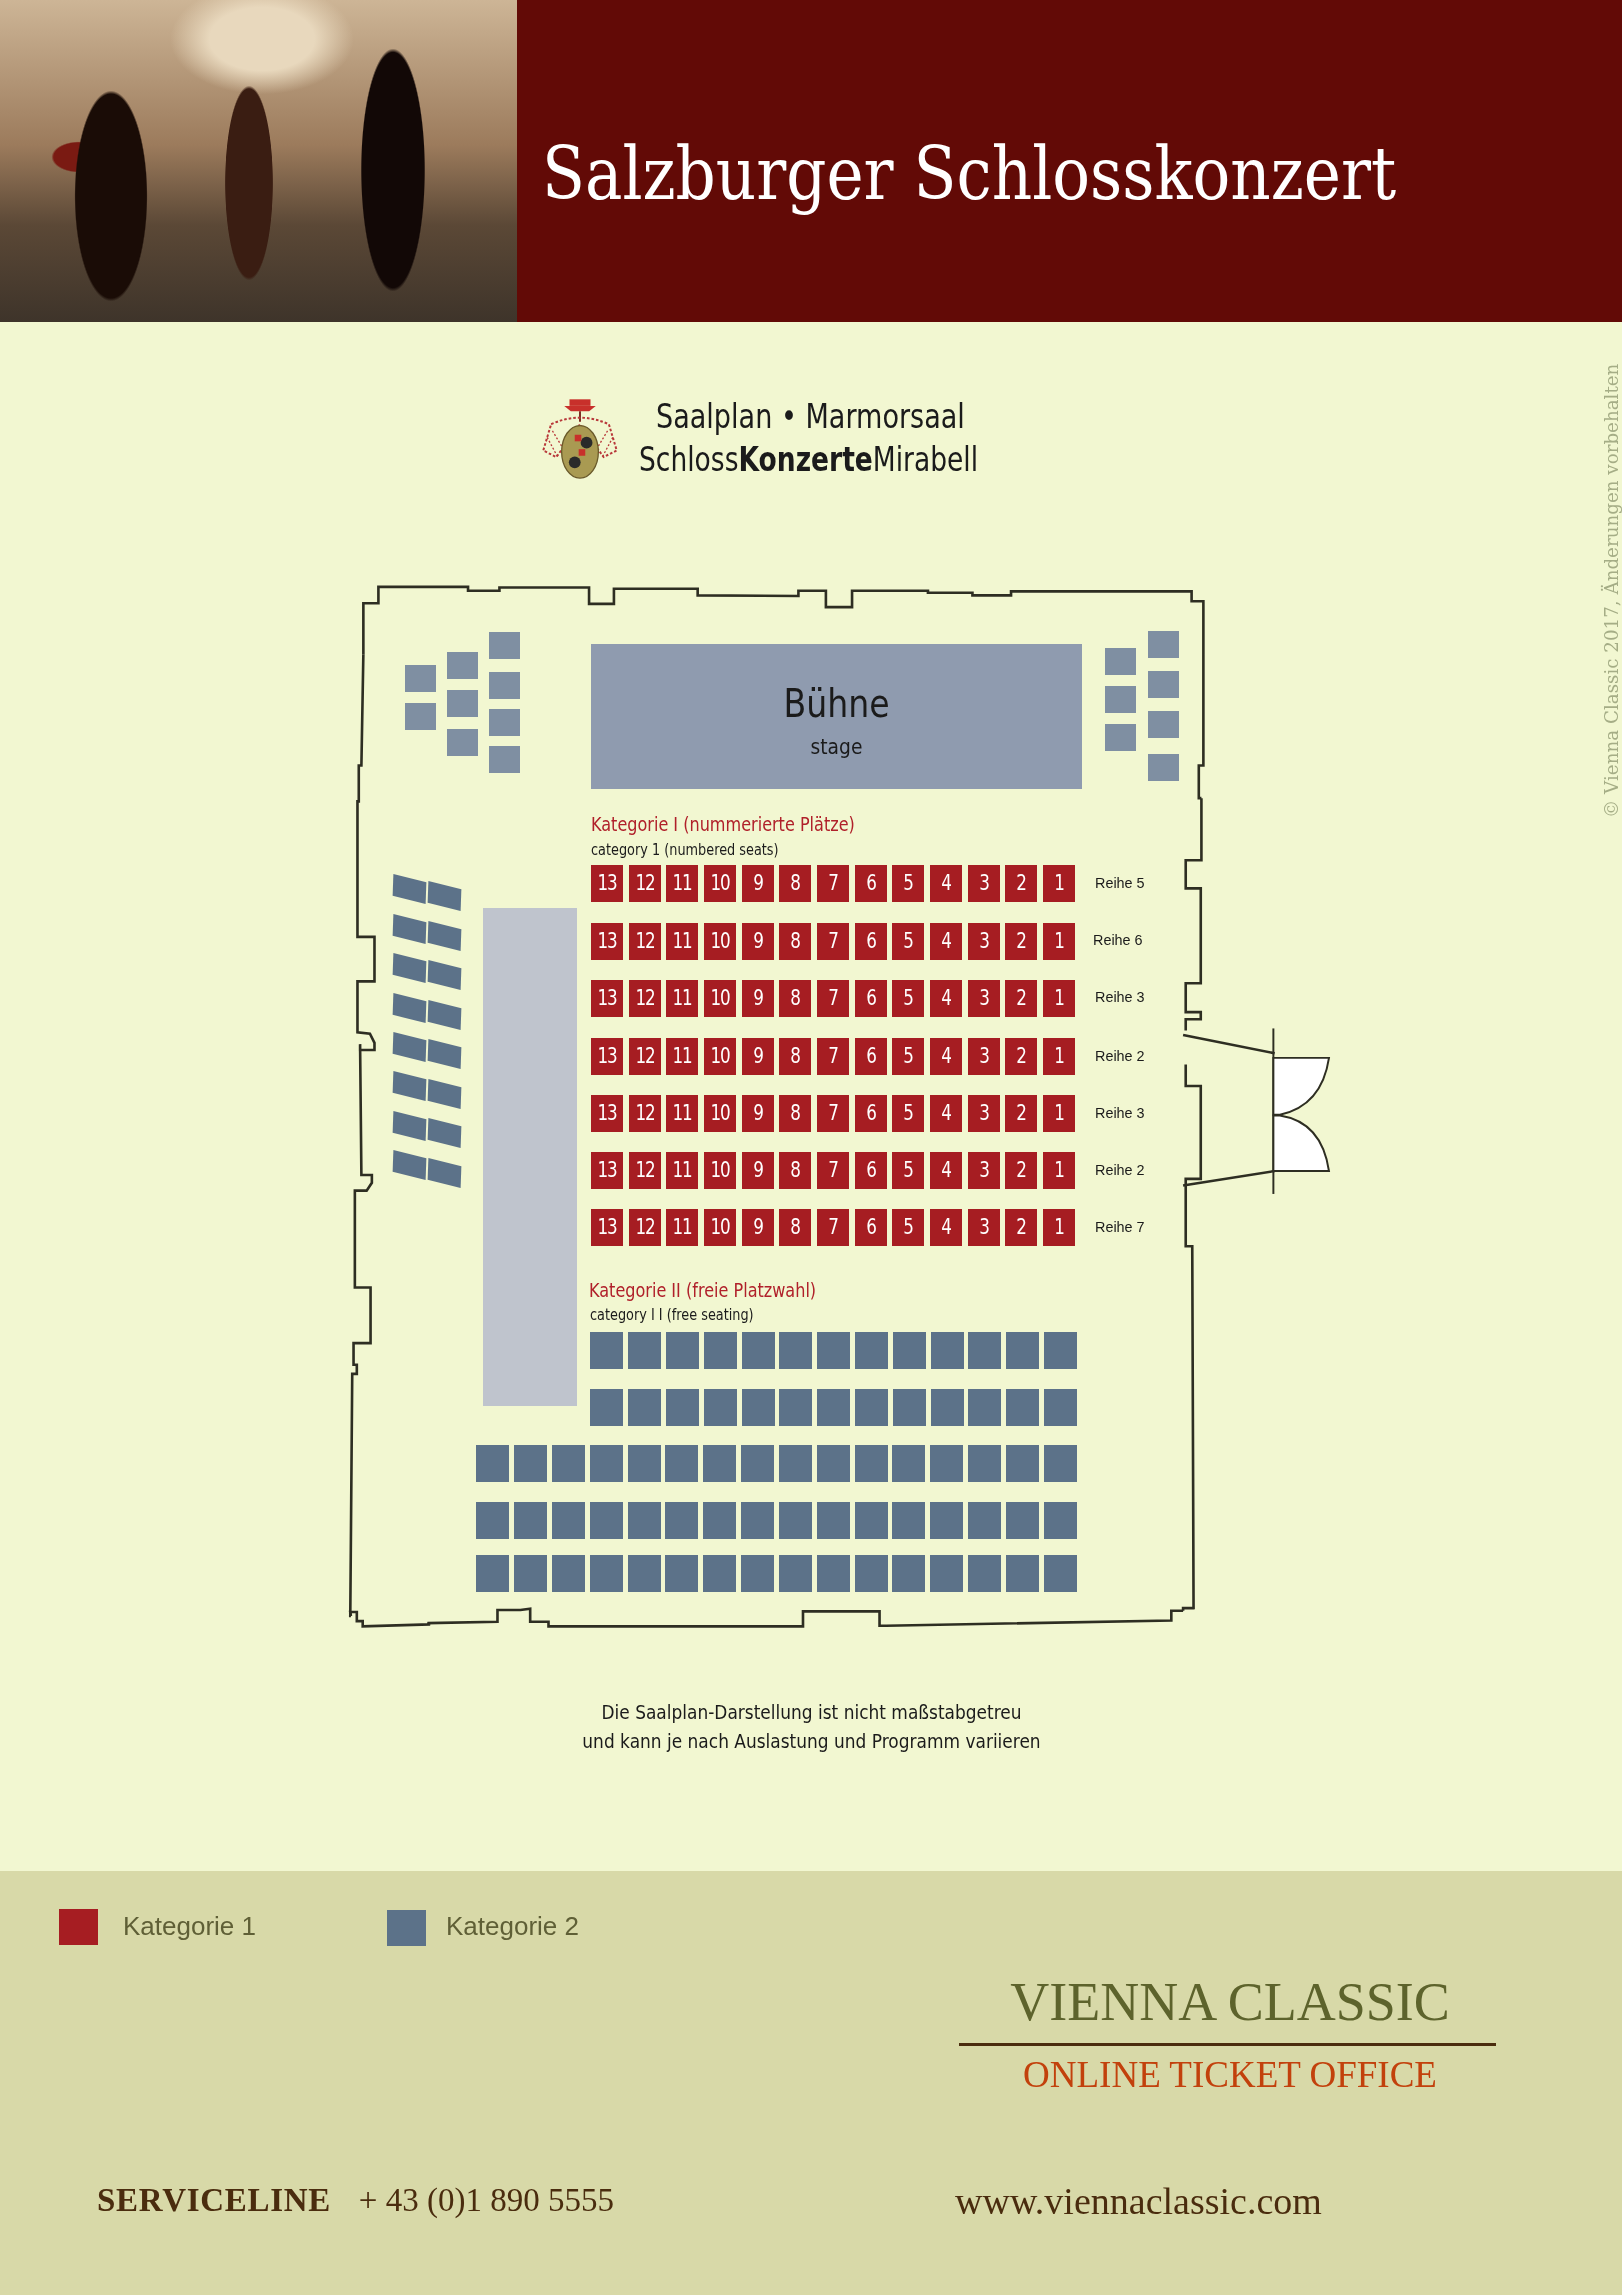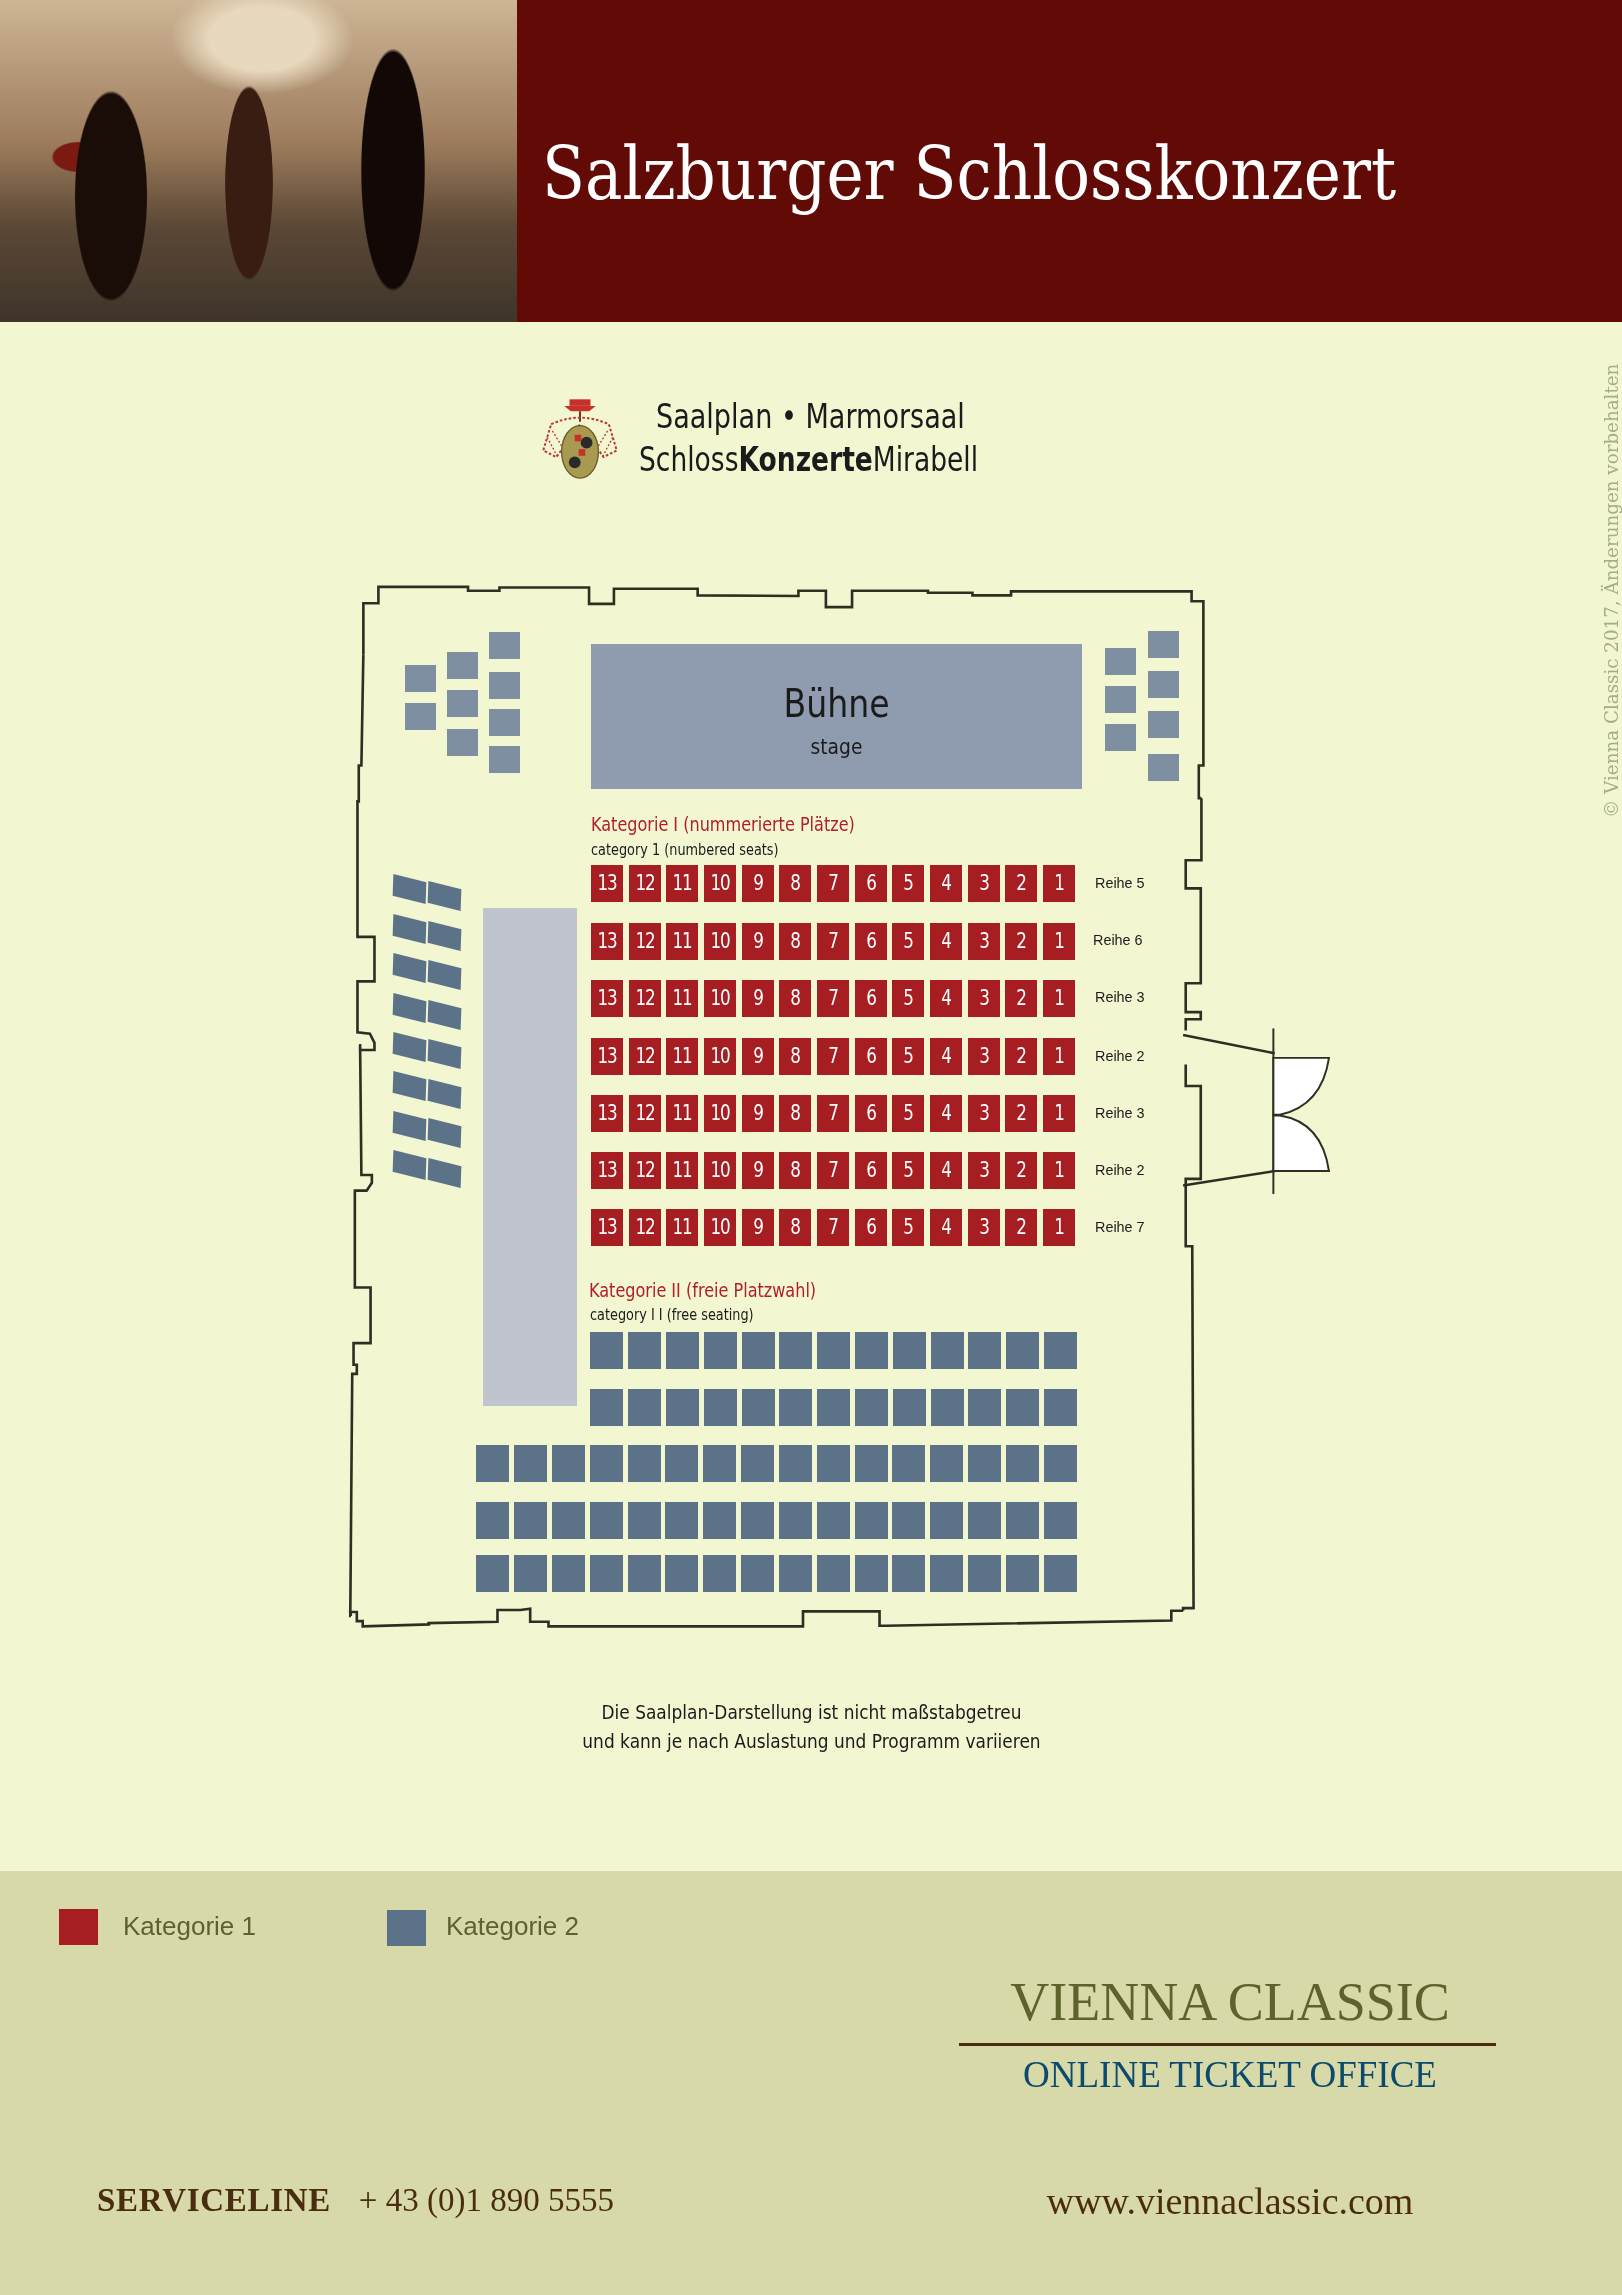--- a/index.html
+++ b/index.html
@@ -94,28 +94,28 @@
   .legend-swatch { position: absolute; width: 39px; height: 36px; }
   .legend-label { position: absolute; font-family: "Liberation Sans", sans-serif; font-size: 26px; color: #5f5f36; white-space: nowrap; }
 
   #brand-name {
     left: 955px; top: 1971px; width: 550px; text-align: center;
     font-family: "Liberation Serif", serif; font-size: 54px; color: #5d632c; white-space: nowrap;
   }
   #brand-rule { left: 959px; top: 2043px; width: 537px; height: 3.3px; background: #4a2c0e; }
   #brand-sub {
     left: 955px; top: 2053px; width: 550px; text-align: center;
-    font-family: "Liberation Serif", serif; font-size: 37px; color: #0c4a6e; white-space: nowrap;
+    font-family: "Liberation Serif", serif; font-size: 37px; color: #c2410c; white-space: nowrap;
   }
   #serviceline {
     left: 97px; top: 2182px; font-family: "Liberation Serif", serif; font-size: 33px; color: #4a2c0e; white-space: nowrap;
   }
   #serviceline .label { font-weight: bold; letter-spacing: 0.7px; margin-right: 19.6px; }
   #website {
-    left: 955px; top: 2179px; width: 550px; text-align: center;
+    left: 955px; top: 2179px; width: 550px; 
     font-family: "Liberation Serif", serif; font-size: 38px; color: #4a2c0e; white-space: nowrap;
   }
 </style>
 </head>
 <body>
 
 <div id="header-photo" class="abs"></div>
 <div id="header-band" class="abs"></div>
 <div id="header-title" class="abs">Salzburger Schlosskonzert</div>
 

